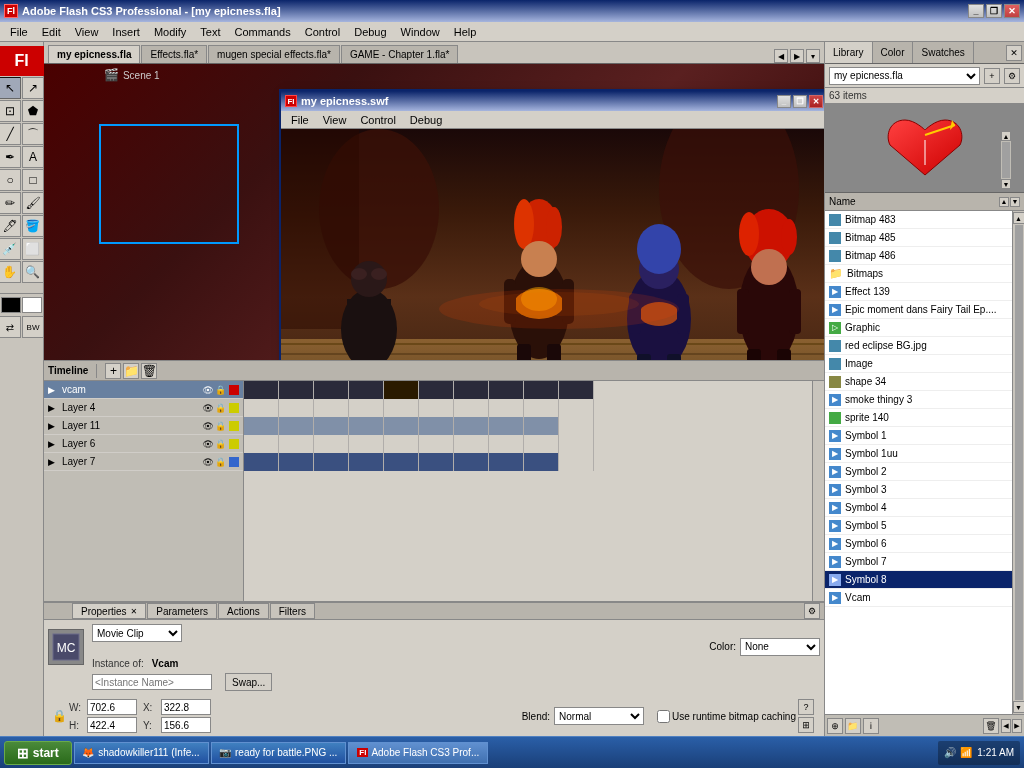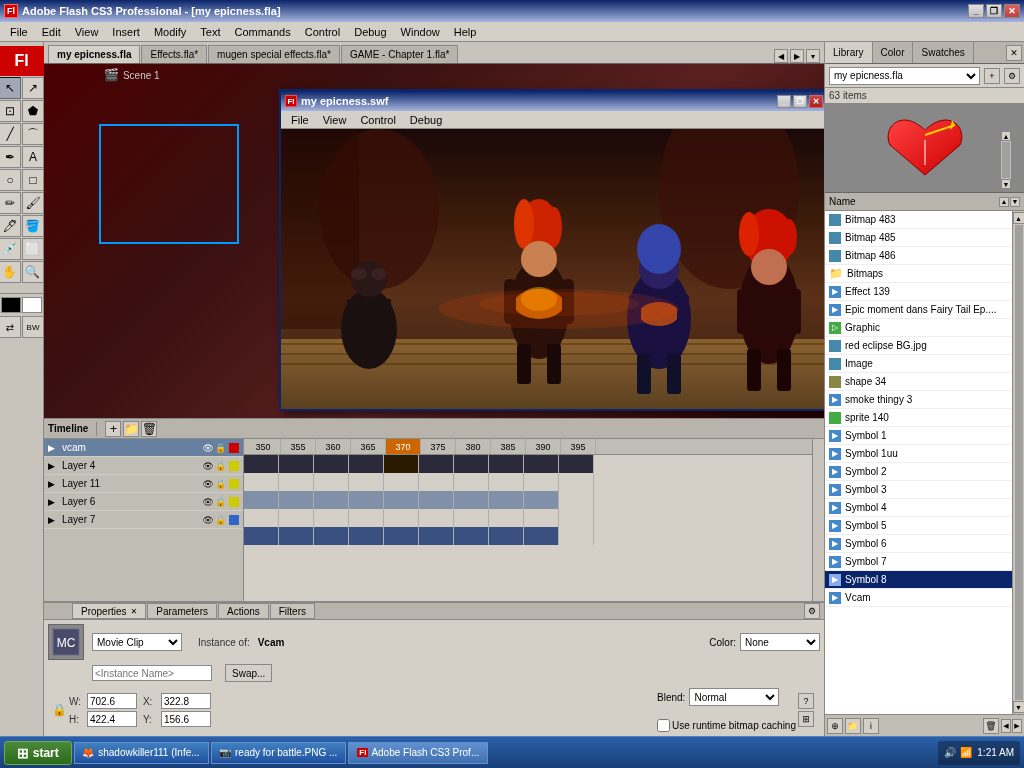--- a/index.html
+++ b/index.html
@@ -97,21 +97,21 @@
     }
     .tab.active { background: #d4d0c8; font-weight: bold; }
     .tab-controls { margin-left: auto; display: flex; gap: 2px; align-items: center; }
     .tab-ctrl-btn { width: 14px; height: 14px; background: #d4d0c8; border: 1px solid #888; font-size: 8px; display: flex; align-items: center; justify-content: center; cursor: pointer; }
 
     
     #stage-area { flex: 1; background: #6a6a6a; overflow: hidden; position: relative; }
 
     
     #timeline {
-      height: 183px;
+      height: 241px;
       background: #d4d0c8;
       border-top: 1px solid #888;
       position: relative;
       overflow: hidden;
     }
     #timeline-header {
       height: 20px;
       background: #b8b4ac;
       border-bottom: 1px solid #888;
       display: flex;
@@ -673,32 +673,20 @@
           </div>
           <div class="layer-row">
             <span class="layer-icon">▶</span>
             <span style="flex:1;">Layer 7</span>
             <span style="font-size:9px;">👁</span>
             <span style="font-size:9px;">🔒</span>
             <span style="font-size:8px; width:10px; height:10px; background:#3366cc; display:inline-block;"></span>
           </div>
         </div>
         <div id="frames-panel">
-          <div id="frame-numbers">
-            <div class="frame-num">350</div>
-            <div class="frame-num">355</div>
-            <div class="frame-num">360</div>
-            <div class="frame-num">365</div>
-            <div class="frame-num" style="background:#cc6600;color:white;">370</div>
-            <div class="frame-num">375</div>
-            <div class="frame-num">380</div>
-            <div class="frame-num">385</div>
-            <div class="frame-num">390</div>
-            <div class="frame-num">395</div>
-          </div>
 
           <div style="display:flex;flex-direction:column;">
             <div class="frame-cells">
               <div class="frame-cell dark"></div>
               <div class="frame-cell dark"></div>
               <div class="frame-cell dark"></div>
               <div class="frame-cell dark"></div>
               <div class="frame-cell dark" style="background:#2a1a00;"></div>
               <div class="frame-cell dark"></div>
               <div class="frame-cell dark"></div>
@@ -775,21 +763,21 @@
         </div>
       </div>
       <div id="prop-content">
         <div id="prop-row1">
           <div id="prop-icon">
             <svg width="30" height="30" viewBox="0 0 30 30">
               <rect x="2" y="2" width="26" height="26" fill="#4a4a6a" stroke="#6a6a8a" stroke-width="1"></rect>
               <text x="15" y="20" font-size="12" fill="white" text-anchor="middle">MC</text>
             </svg>
           </div>
-          <div style="display:flex; flex-direction:row; gap:16px;">
+          <div style="display:flex; flex-direction:column; gap:16px;">
             <div id="prop-type">
               <select>
                 <option>Movie Clip</option>
               </select>
             </div>
             <div id="prop-instance">
               <span id="prop-instance-label">Instance of:</span>
               <span style="margin-left:4px;font-weight:bold;">Vcam</span>
             </div>
           </div>
@@ -823,21 +811,21 @@
               <div class="prop-field">
                 <span class="prop-label">X:</span>
                 <input type="text" class="prop-input" value="322.8" style="">
               </div>
               <div class="prop-field">
                 <span class="prop-label">Y:</span>
                 <input type="text" class="prop-input" value="156.6" style="">
               </div>
             </div>
           </div>
-          <div style="display:flex; flex-direction:column; gap:13px; margin-left:auto;">
+          <div style="display:flex; flex-direction:row; gap:13px; margin-left:auto;">
             <div class="prop-blend">
               <span>Blend:</span>
               <select style="width:90px;font-size:10px;height:18px;">
                 <option>Normal</option>
               </select>
             </div>
             <div id="prop-cache">
               <input type="checkbox" style="">
               <span>Use runtime bitmap caching</span>
             </div>

